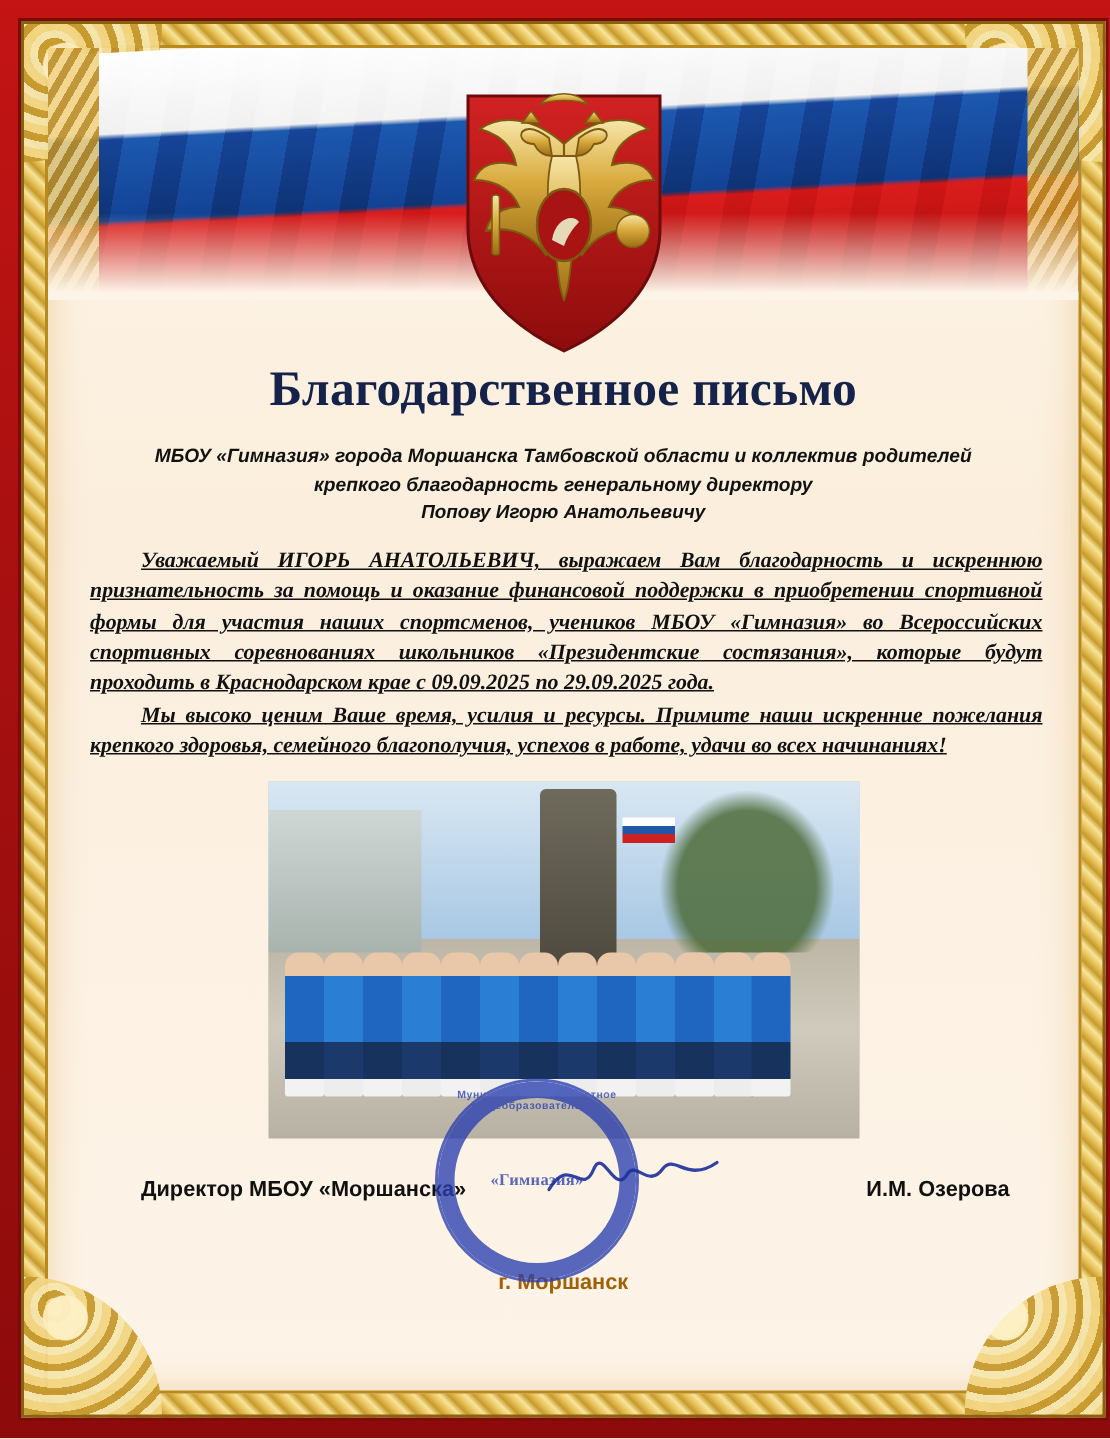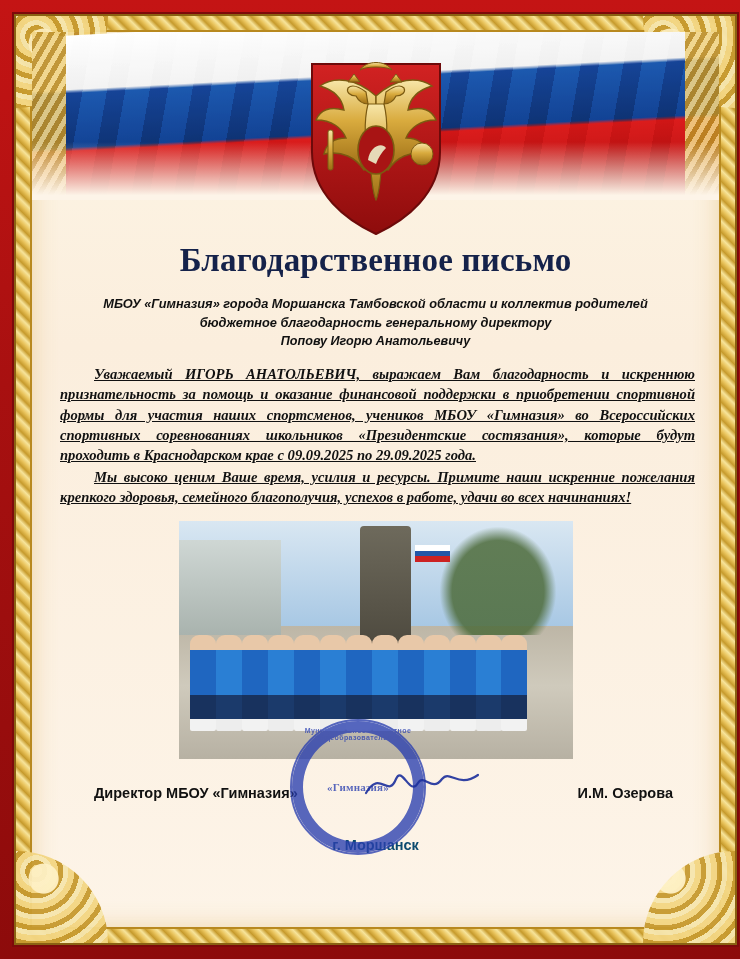--- a/index.html
+++ b/index.html
@@ -224,26 +224,26 @@
   }
   .signature-scribble {
     position: absolute;
     left: 268px; top: -22px;
     width: 120px; height: 40px;
     color: #1c2f9c;
     opacity: .9;
   }
 
   .footer {
-    margin-top: 34px;
+    margin-top: 44px;
     font-family: "Liberation Sans", sans-serif;
     font-weight: bold;
     font-size: 14.5px;
     line-height: 1.5;
-    color: #0c4a6e;
+    color: #a16207;
   }
 </style>
 </head>
 <body>
 
 <div class="certificate">
 
   <div class="border-red"></div>
   <div class="border-gold"></div>
   <div class="border-gold-inner"></div>
@@ -295,21 +295,21 @@
       <path d="M82 126 C84 112 96 108 100 114 C96 118 92 124 90 130 Z" fill="#e6d9b8"></path>
     </svg>
   </div>
 
   <div class="content">
 
     <div class="doc-title">Благодарственное письмо</div>
 
     <div class="addressee">
       <div>МБОУ «Гимназия» города Моршанска Тамбовской области и коллектив родителей</div>
-      <div>бюджетное благодарность генеральному директору</div>
+      <div>крепкого благодарность генеральному директору</div>
       <div class="person">Попову Игорю Анатольевичу</div>
     </div>
 
     <div class="body-text">
       <p>Уважаемый ИГОРЬ АНАТОЛЬЕВИЧ, выражаем Вам  благодарность и искреннюю признательность за помощь и оказание финансовой поддержки в приобретении спортивной формы для участия наших спортсменов, учеников МБОУ «Гимназия» во Всероссийских спортивных соревнованиях школьников «Президентские состязания», которые будут проходить в Краснодарском крае с 09.09.2025 по 29.09.2025 года.</p>
       <p>Мы высоко ценим Ваше время, усилия и ресурсы. Примите наши искренние пожелания крепкого здоровья, семейного благополучия, успехов в работе, удачи во всех начинаниях!</p>
     </div>
 
     <div class="photo">
       <div class="ph-sky"></div>
@@ -329,21 +329,21 @@
         <div class="kid alt" style="left:49%"></div>
         <div class="kid" style="left:56%"></div>
         <div class="kid alt" style="left:63%"></div>
         <div class="kid" style="left:70%"></div>
         <div class="kid alt" style="left:77%"></div>
         <div class="kid" style="left:84%"></div>
       </div>
     </div>
 
     <div class="sign-row">
-      <span>Директор МБОУ «Гимназия»</span>
+      <span>Директор МБОУ «Моршанска»</span>
 
       <div class="stamp">
         <div class="stamp-ring-text">Муниципальное бюджетное общеобразовательное</div>
         <div class="stamp-center">«Гимназия»</div>
       </div>
 
       <svg class="signature-scribble" viewBox="0 0 120 40">
         <path d="M4 30 C18 6 26 36 34 16 C40 2 48 34 56 20 C62 10 70 30 80 16 C88 6 96 26 116 12" fill="none" stroke="#1c2f9c" stroke-width="2.2" stroke-linecap="round"></path>
       </svg>
 

